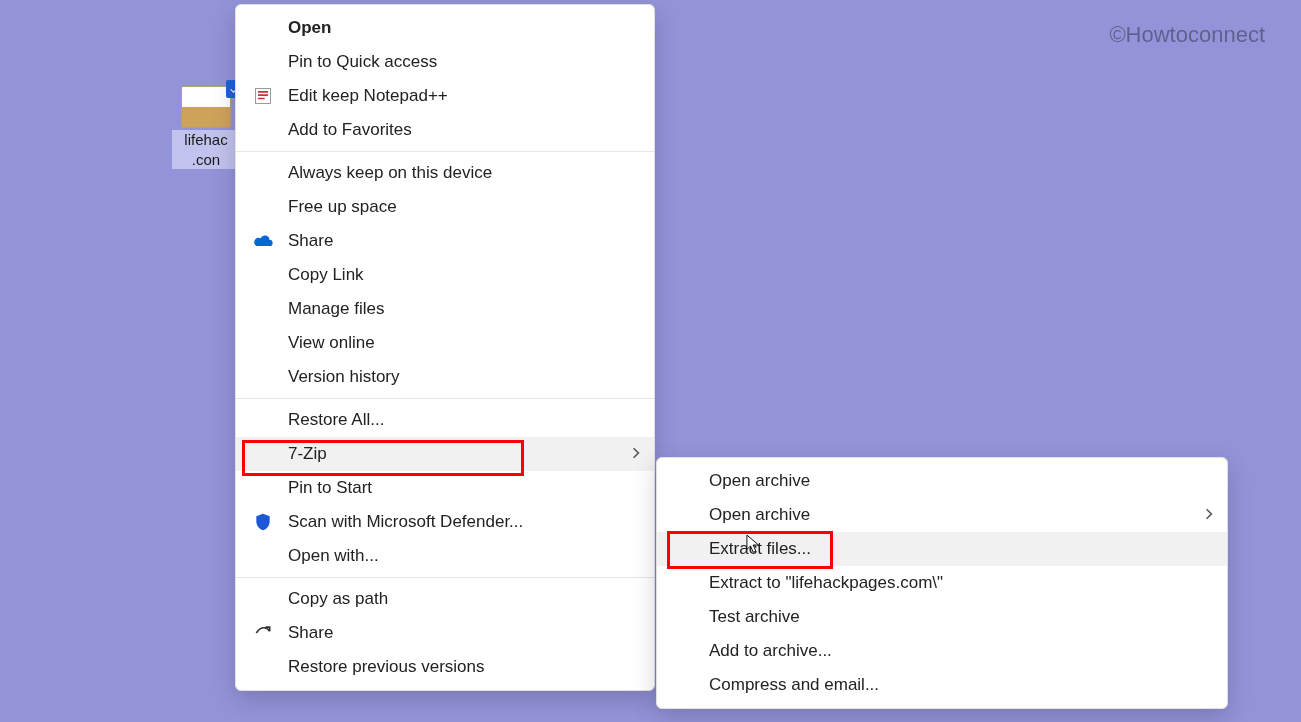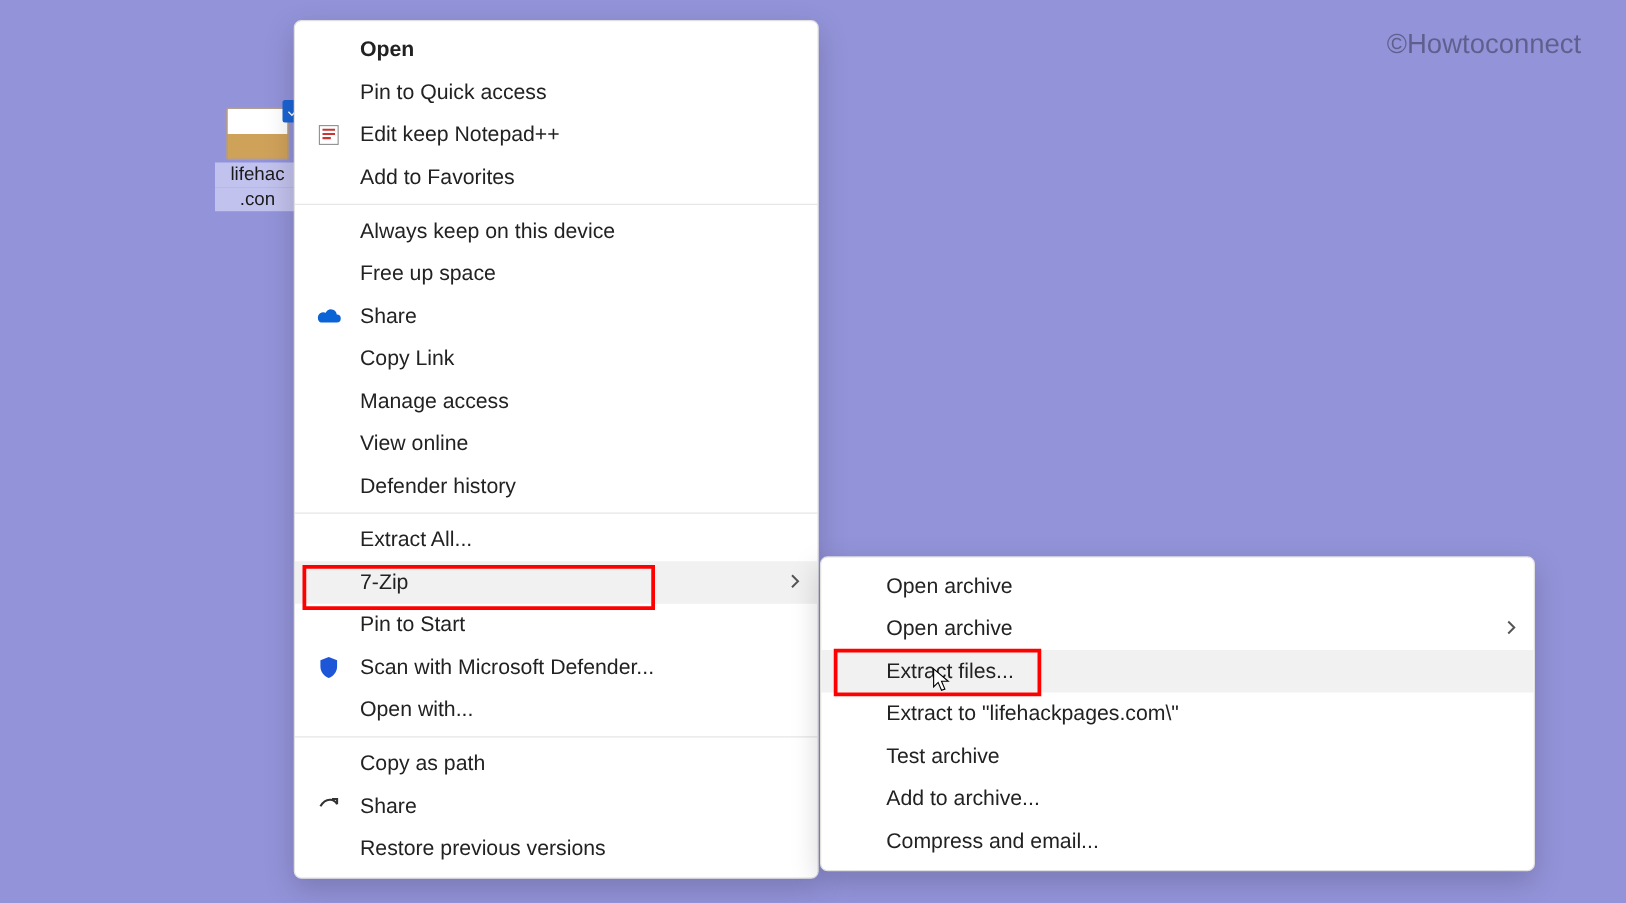--- a/index.html
+++ b/index.html
@@ -108,26 +108,26 @@
   }
   .highlight-red {
     position: absolute;
     border: 3px solid #ff0000;
     pointer-events: none;
     box-sizing: border-box;
   }
 
   #main-menu {
     left: 235px;
-    top: 16px;
+    top: 4px;
     width: 418px;
   }
   #sub-menu {
     left: 656px;
-    top: 445px;
+    top: 457px;
     width: 570px;
   }
 
   .cursor {
     position: absolute;
     left: 746px;
     top: 534px;
     width: 18px;
     height: 22px;
     pointer-events: none;
@@ -180,31 +180,31 @@
       <svg viewBox="0 0 24 16" width="22" height="15">
           <path fill="#0a64d6" d="M19 6a5 5 0 0 0-9.6-1.5A4.5 4.5 0 0 0 5 13h14a3.5 3.5 0 0 0 0-7Z"></path>
         </svg>
     </span>
     <span>Share</span>
   </div>
   <div class="item">
       <span>Copy Link</span>
     </div>
   <div class="item">
-      <span>Manage access</span>
+      <span>Manage files</span>
     </div>
   <div class="item">
       <span>View online</span>
     </div>
   <div class="item">
-      <span>Defender history</span>
+      <span>Version history</span>
     </div>
   <div class="sep"></div>
   <div class="item">
-      <span>Extract All...</span>
+      <span>Restore All...</span>
     </div>
   <div class="item hover">
     <span>7-Zip</span>
     <span class="chev">
       <svg viewBox="0 0 10 14" width="8" height="12">
           <path d="M2 1l6 6-6 6" fill="none" stroke="#555" stroke-width="2"></path>
         </svg>
     </span>
   </div>
   <div class="item">

